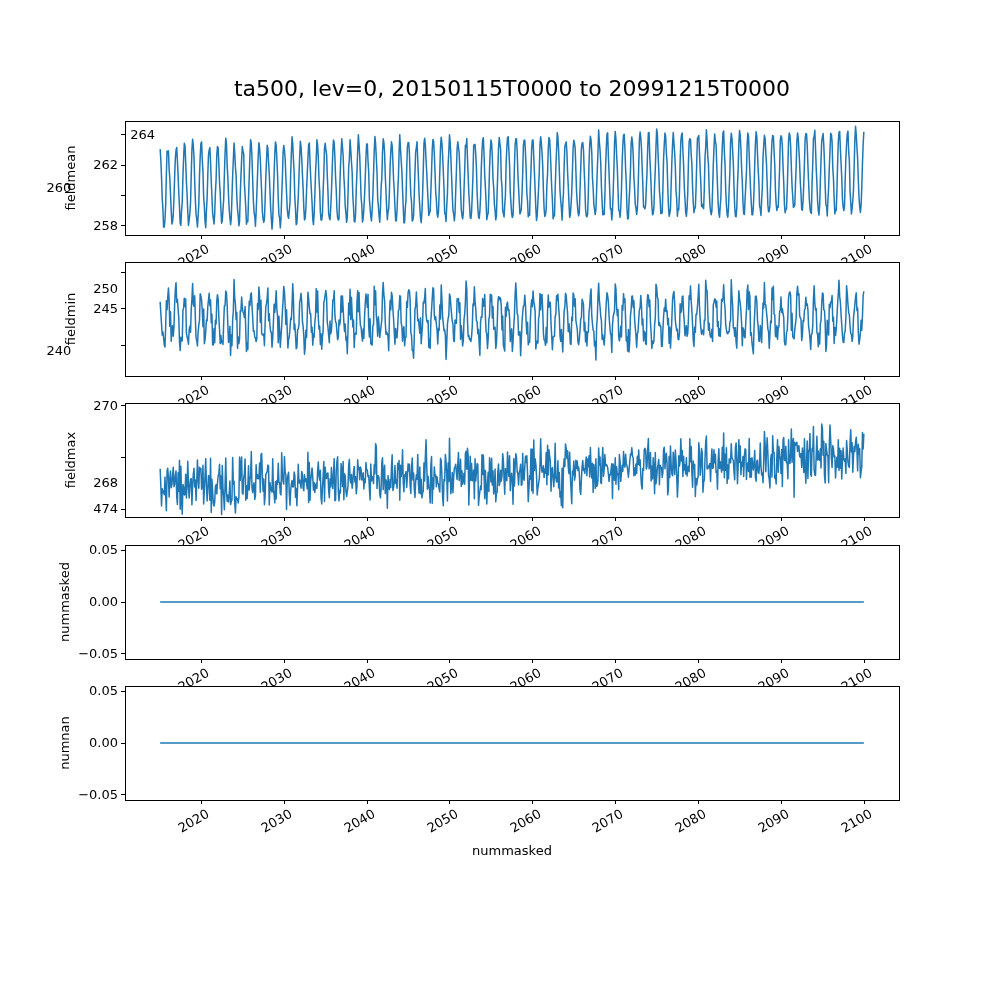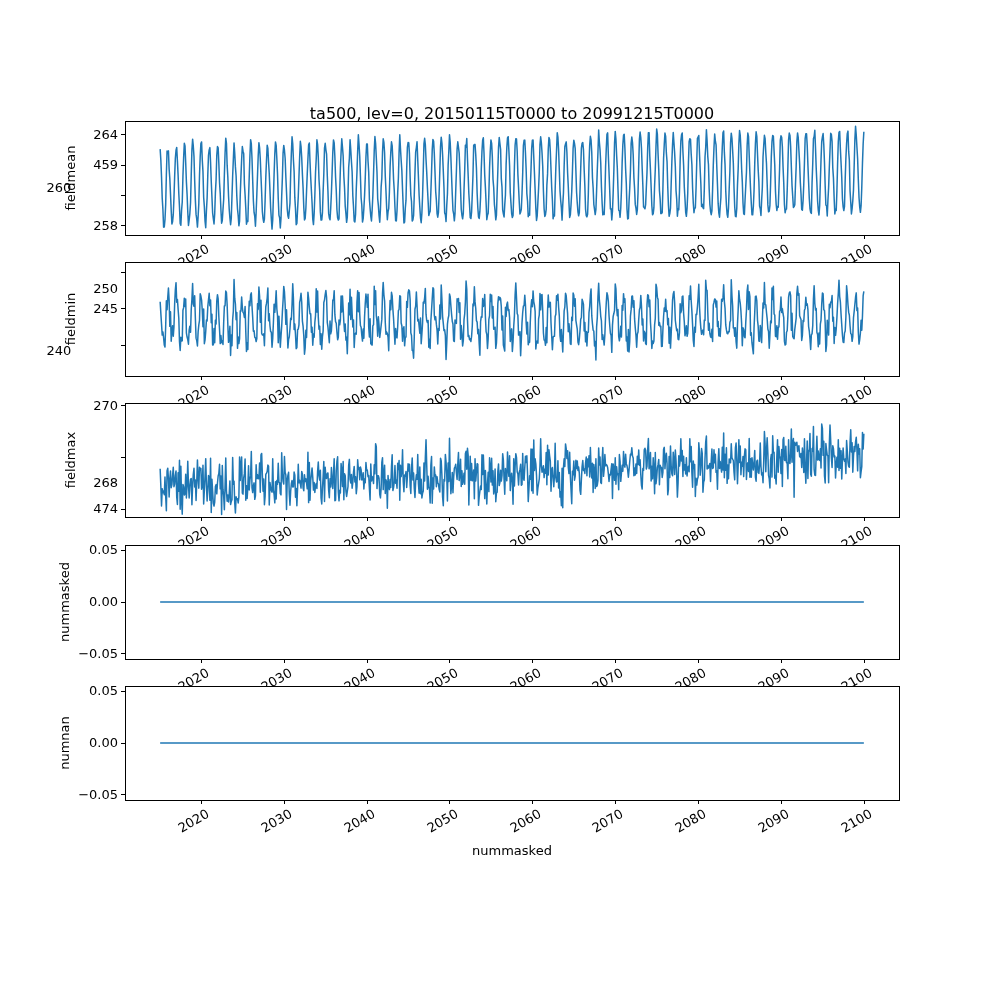--- a/index.html
+++ b/index.html
@@ -1,20 +1,20 @@
 <!DOCTYPE html>
 <html><head>
 <meta charset="utf-8">
 <style>
   html,body{margin:0;padding:0;background:#fff;}
   body{width:1000px;height:1000px;font-family:"DejaVu Sans",sans-serif;color:#000;}
   #figure{position:relative;width:1000px;height:1000px;overflow:hidden;background:#fff;}
   .sp{position:absolute;left:0;top:0;width:0;height:0;}
   .axes{position:absolute;}
-  .title{position:absolute;left:512px;top:104px;transform:translateX(-50%);font-size:16px;white-space:nowrap;}
+  .title{position:absolute;left:512px;top:76px;transform:translateX(-50%);font-size:22px;white-space:nowrap;}
   .xlabel{position:absolute;left:512px;top:843px;transform:translateX(-50%);font-size:13px;}
   .ylab{position:absolute;font-size:13px;white-space:nowrap;transform:translate(-50%,-50%) rotate(-90deg);}
   .ytl{position:absolute;left:0;width:118px;text-align:right;font-size:13px;line-height:16px;}
   .xtla{position:absolute;width:0;height:0;}
   .xtl{position:absolute;right:0;top:0;white-space:nowrap;font-size:13px;line-height:15px;
        transform-origin:100% 0;transform:rotate(-30deg);}
 </style>
 </head>
 <body>
 
@@ -37,22 +37,22 @@
         <line x1="500.6" y1="118" x2="500.6" y2="122" stroke="#000000" stroke-width="1" shape-rendering="crispEdges"></line>
         <line x1="583.5" y1="118" x2="583.5" y2="122" stroke="#000000" stroke-width="1" shape-rendering="crispEdges"></line>
         <line x1="666.3" y1="118" x2="666.3" y2="122" stroke="#000000" stroke-width="1" shape-rendering="crispEdges"></line>
         <line x1="749.2" y1="118" x2="749.2" y2="122" stroke="#000000" stroke-width="1" shape-rendering="crispEdges"></line>
         <line x1="6" y1="17.7" x2="10" y2="17.7" stroke="#000000" stroke-width="1" shape-rendering="crispEdges"></line>
         <line x1="6" y1="48.1" x2="10" y2="48.1" stroke="#000000" stroke-width="1" shape-rendering="crispEdges"></line>
         <line x1="6" y1="78.5" x2="10" y2="78.5" stroke="#000000" stroke-width="1" shape-rendering="crispEdges"></line>
         <line x1="6" y1="108.9" x2="10" y2="108.9" stroke="#000000" stroke-width="1" shape-rendering="crispEdges"></line>
       </svg>
       <div class="ylab" style="left: 70px; top: 178px;">fieldmean</div>
-  <div class="ytl" style="top: 126.68px;">264</div>
-      <div class="ytl" style="top: 157.08px;">459</div>
+  <div class="ytl" style="top: 126.68px; padding-left: 37px;">264</div>
+      <div class="ytl" style="top: 157.08px;">262</div>
       <div class="ytl" style="top: 180px; text-align: center;">260</div>
       <div class="ytl" style="top: 217.88px;">258</div>
       <div class="xtla" style="left: 204.24px; top: 241px;">
         <span class="xtl">2020</span>
       </div>
       <div class="xtla" style="left: 287.109px; top: 241px;">
         <span class="xtl">2030</span>
       </div>
       <div class="xtla" style="left: 369.979px; top: 241px;">
         <span class="xtl">2040</span>

